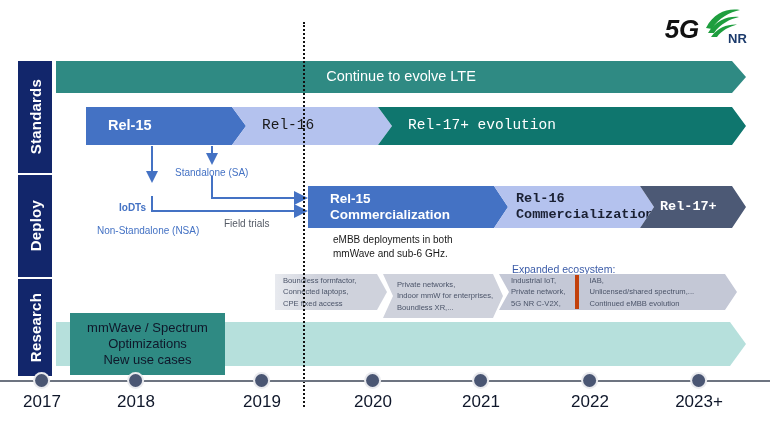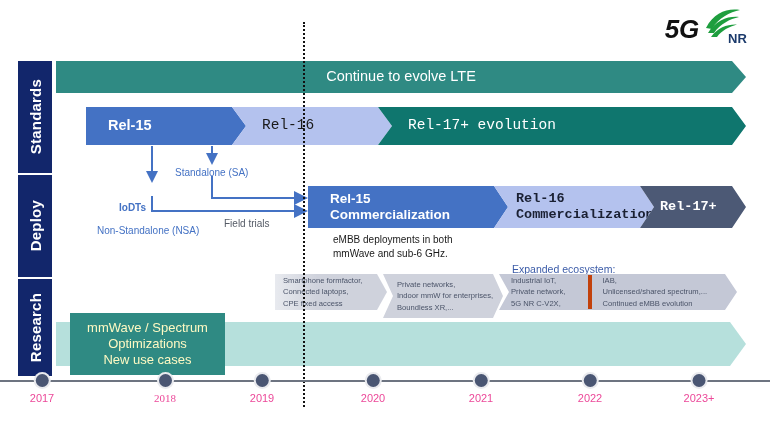--- a/index.html
+++ b/index.html
@@ -80,52 +80,52 @@
   }
   #eco1 .etxt{padding-left:8px;}
   #eco2{
     left:383px;top:274px;width:120px;height:44px;
     clip-path:polygon(0 0, calc(100% - 10px) 0, 100% 50%, calc(100% - 10px) 100%, 0 100%, 10px 50%);
   }
   #eco3{
     left:499px;top:274px;width:238px;height:36px;background:#c4c8d6;
     clip-path:polygon(0 0, calc(100% - 12px) 0, 100% 50%, calc(100% - 12px) 100%, 0 100%, 10px 50%);
   }
-  #eco3 .etxt{padding-left:12px;display:flex;gap:13px;}
+  #eco3 .etxt{padding-left:12px;display:flex;gap:0;}
   #eco3 .col2{border-left:4px solid #c2410c;padding-left:10px;margin-left:10px;}
 
   
   #band-research{
     position:absolute;left:56px;top:322px;width:690px;height:44px;background:#b6e0dc;
     clip-path:polygon(0 0, calc(100% - 16px) 0, 100% 50%, calc(100% - 16px) 100%, 0 100%);
   }
   #box-research{
     position:absolute;left:70px;top:313px;width:155px;height:62px;background:#2f8a83;
     display:flex;align-items:center;justify-content:center;text-align:center;
-    color:#fef9c3;font-size:13px;line-height:1.25;white-space:pre-line;font-weight:normal;
+    color:#0f172a;font-size:13px;line-height:1.25;white-space:pre-line;font-weight:normal;
   }
 
   
   #connectors{position:absolute;left:0;top:0;width:770px;height:432px;pointer-events:none;}
 
   .anno{position:absolute;font-size:10px;white-space:nowrap;}
   #anno-nsa{left:97px;top:185px;color:#4472c4;margin-top:40px;}
   #anno-sa{left:175px;top:167px;color:#4472c4;}
   #anno-iodts{left:119px;top:202px;color:#4472c4;font-weight:bold;}
   #anno-field{left:213px;top:218px;color:#555b66;margin-left:11px;}
 
   
   #timeline{position:absolute;left:0;top:374px;width:770px;height:58px;}
   #tl-line{position:absolute;left:0;top:6px;width:770px;height:1.5px;background:#6d7481;}
   .tick{position:absolute;top:0;transform:translateX(-50%);text-align:center;}
   .tick .dot{
     width:13px;height:13px;border-radius:50%;background:#4a5673;margin:0 auto;
     box-shadow:0 0 0 2px #e9eaee;
   }
-  .tick .yr{margin-top:5px;font-size:11px;color:#ec4899;font-weight:normal;}
+  .tick .yr{margin-top:5px;font-size:17px;color:#0f172a;font-weight:normal;}
 
   
   #dotted{
     position:absolute;left:303px;top:22px;width:0;height:385px;
     border-left:2.5px dotted #111;
   }
 </style>
 </head>
 <body>
 
@@ -201,21 +201,21 @@
   </div>
   <div class="chev notch" id="bar-d17">
     <span class="lbl">Rel-17+</span>
   </div>
 
   <div class="descr" id="descr-15">eMBB deployments in both
 mmWave and sub-6 GHz.</div>
   <div class="eco-title">Expanded ecosystem:</div>
 
   <div class="eco" id="eco1">
-    <span class="etxt">Smartphone formfactor,
+    <span class="etxt">Boundless formfactor,
 Connected laptops,
 CPE fixed access</span>
   </div>
   <div class="eco" id="eco2">
     <span class="etxt">Private networks,
 Indoor mmW for enterprises,
 Boundless XR,...</span>
   </div>
   <div class="eco" id="eco3">
     <span class="etxt">
@@ -234,21 +234,21 @@
 New use cases</div>
 
   <div id="dotted"></div>
 
   <div id="timeline">
     <div id="tl-line"></div>
     <div class="tick" style="left: 42px;">
       <div class="dot"></div>
       <div class="yr">2017</div>
     </div>
-    <div class="tick" style="left: 165px; font-family: Liberation Serif, serif;">
+    <div class="tick" style="left: 136px;">
       <div class="dot"></div>
       <div class="yr">2018</div>
     </div>
     <div class="tick" style="left: 262px;">
       <div class="dot"></div>
       <div class="yr">2019</div>
     </div>
     <div class="tick" style="left: 373px;">
       <div class="dot"></div>
       <div class="yr">2020</div>

